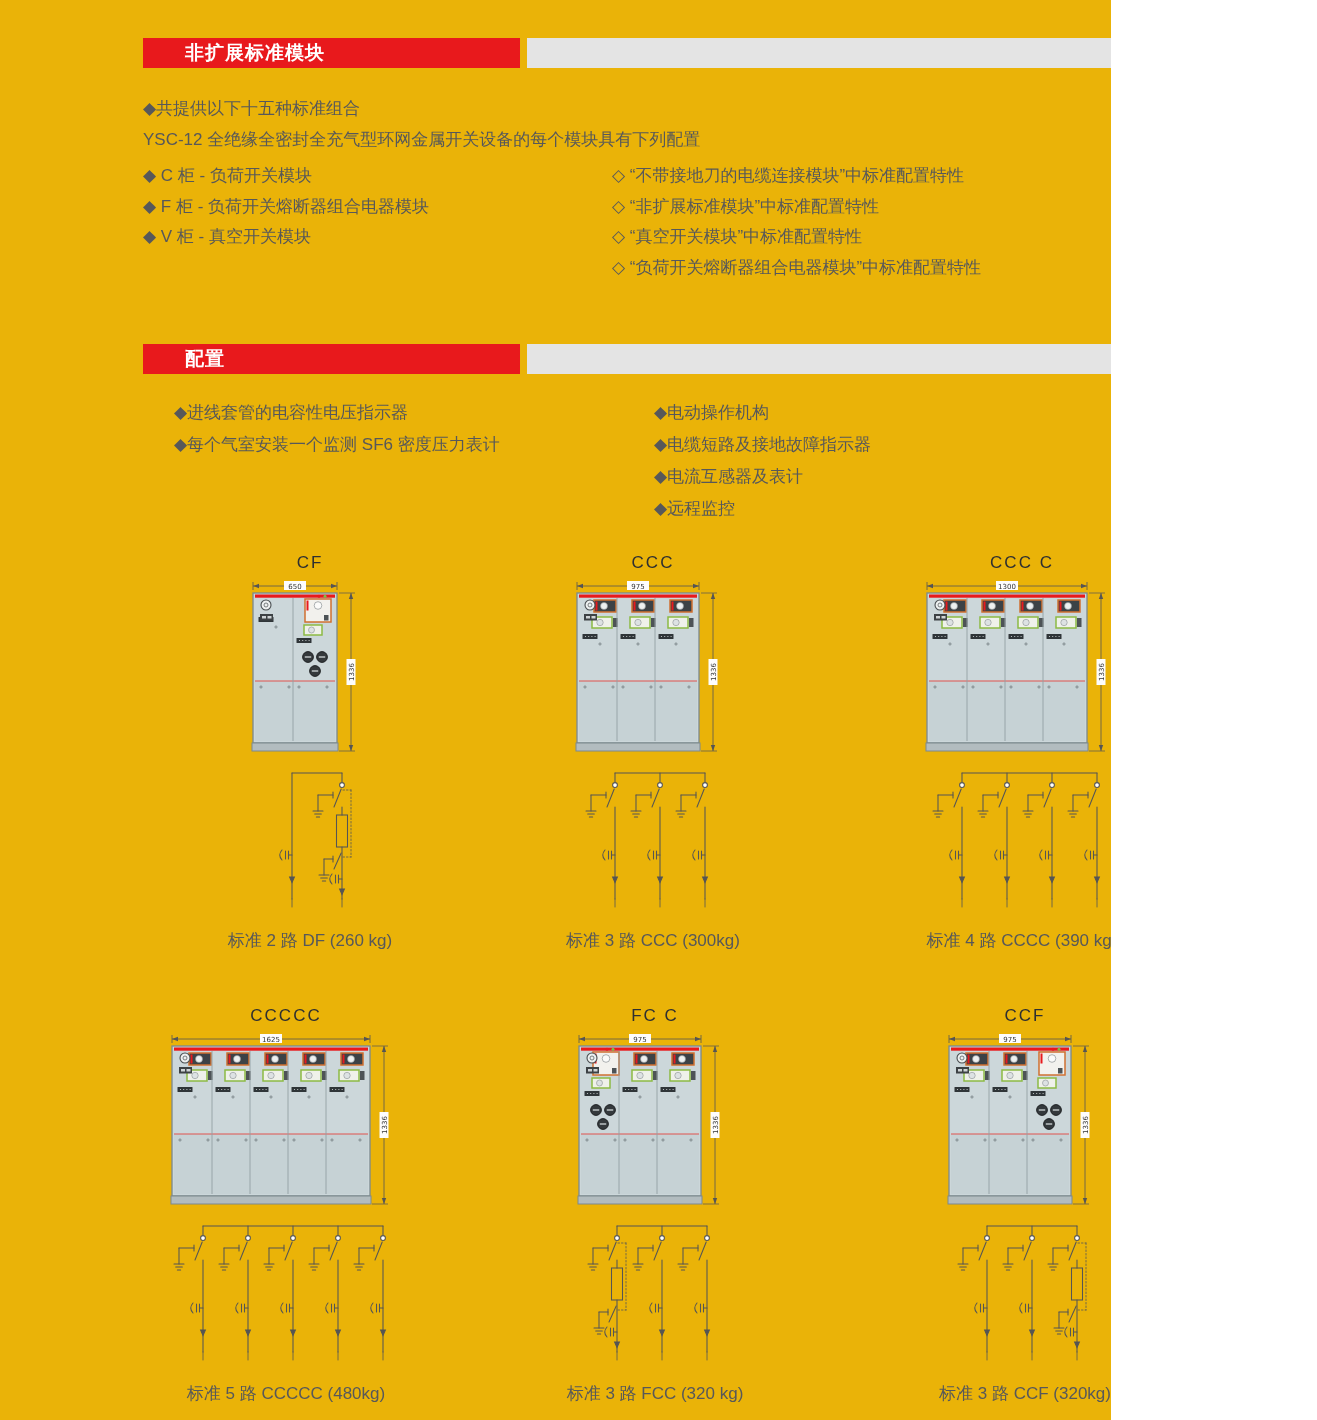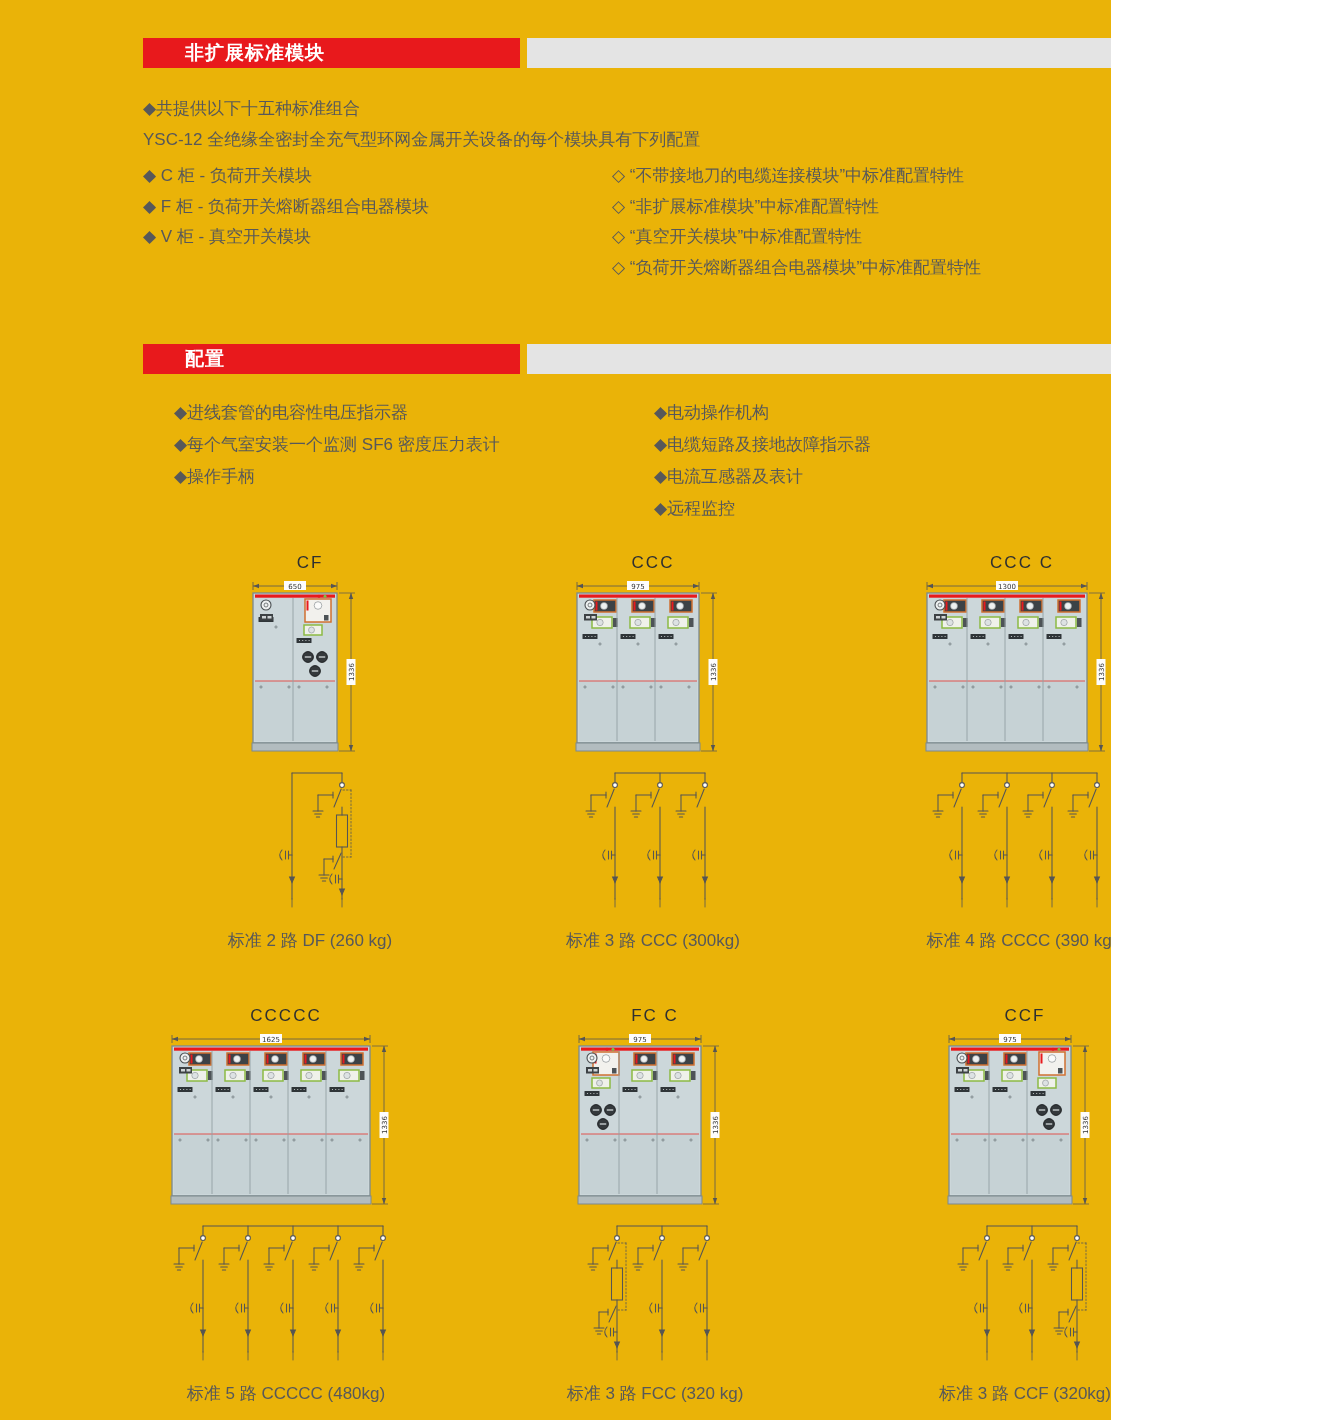--- a/index.html
+++ b/index.html
@@ -45,21 +45,20 @@
   </ul>
 
   <div class="hdr-red" style="left:143px;top:344px;width:377px;">
     <span>配置</span>
   </div>
   <div class="hdr-gray" style="left:527px;top:344px;width:658px;"></div>
 
   <ul class="blist clist" style="left:143px;top:397px;margin-left:31px;">
     <li>◆进线套管的电容性电压指示器</li>
     <li>◆每个气室安装一个监测 SF6 密度压力表计</li>
-    <li>◆操作手柄</li>
   </ul>
   <ul class="blist clist" style="left:654px;top:397px;">
     <li>◆电动操作机构</li>
     <li>◆电缆短路及接地故障指示器</li>
     <li>◆电流互感器及表计</li>
     <li>◆远程监控</li>
   </ul>
 
   <div class="fig" style="left:140px;top:552px;">
     <div class="fig-title">CF</div>

